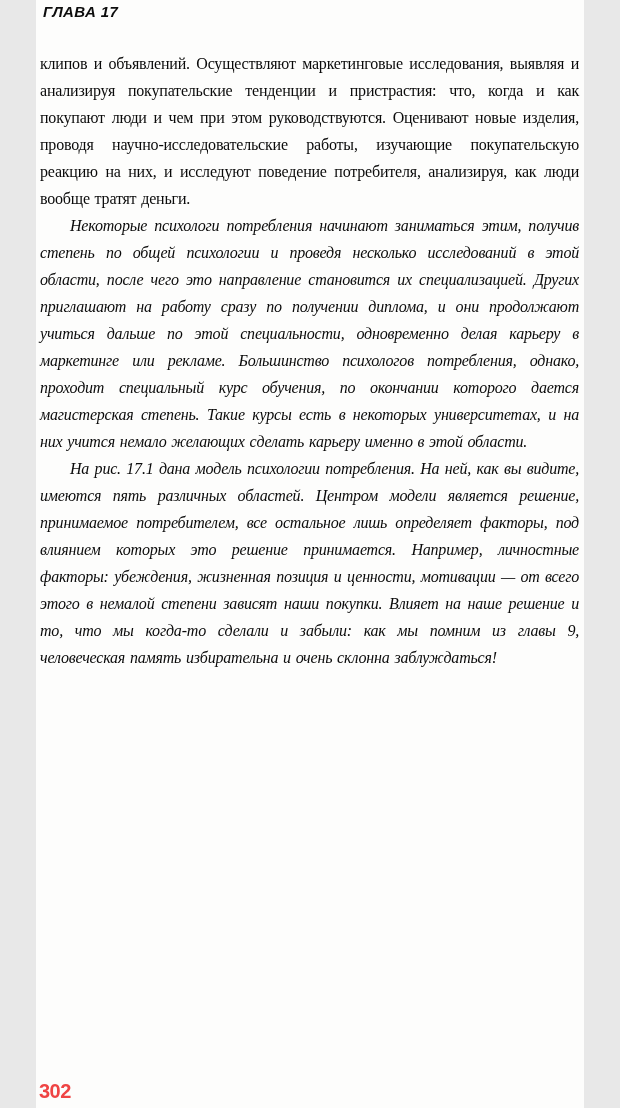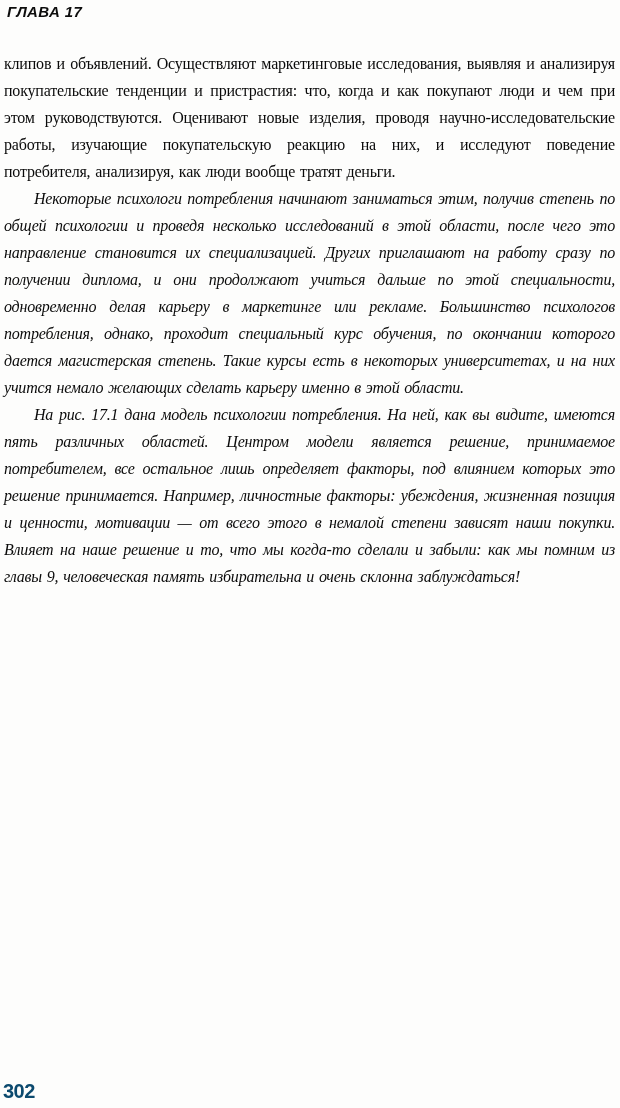--- a/index.html
+++ b/index.html
@@ -2,21 +2,21 @@
 <html lang="ru"><head>
 <meta charset="utf-8">
 <style>
   html, body {
     margin: 0;
     padding: 0;
     background: #e8e8e8;
   }
   .page {
     position: relative;
-    width: 620px;
+    width: 548px;
     height: 1108px;
     margin: 0 auto;
     background: #fdfdfc;
     color: #0a0a0a;
     overflow: hidden;
     font-family: "Liberation Serif", serif;
   }
   .running-head {
     position: absolute;
     top: 3px;
@@ -49,21 +49,21 @@
     font-style: italic;
   }
   .page-number {
     position: absolute;
     left: 3px;
     bottom: 5px;
     font-family: "Liberation Sans", sans-serif;
     font-size: 20px;
     font-weight: bold;
     letter-spacing: -0.5px;
-    color: #0c4a6e;
+    color: #ef4444;
   }
 </style>
 </head>
 <body>
 
 <div class="page">
 
   <div class="running-head">ГЛАВА 17</div>
 
   <div class="body-text">

